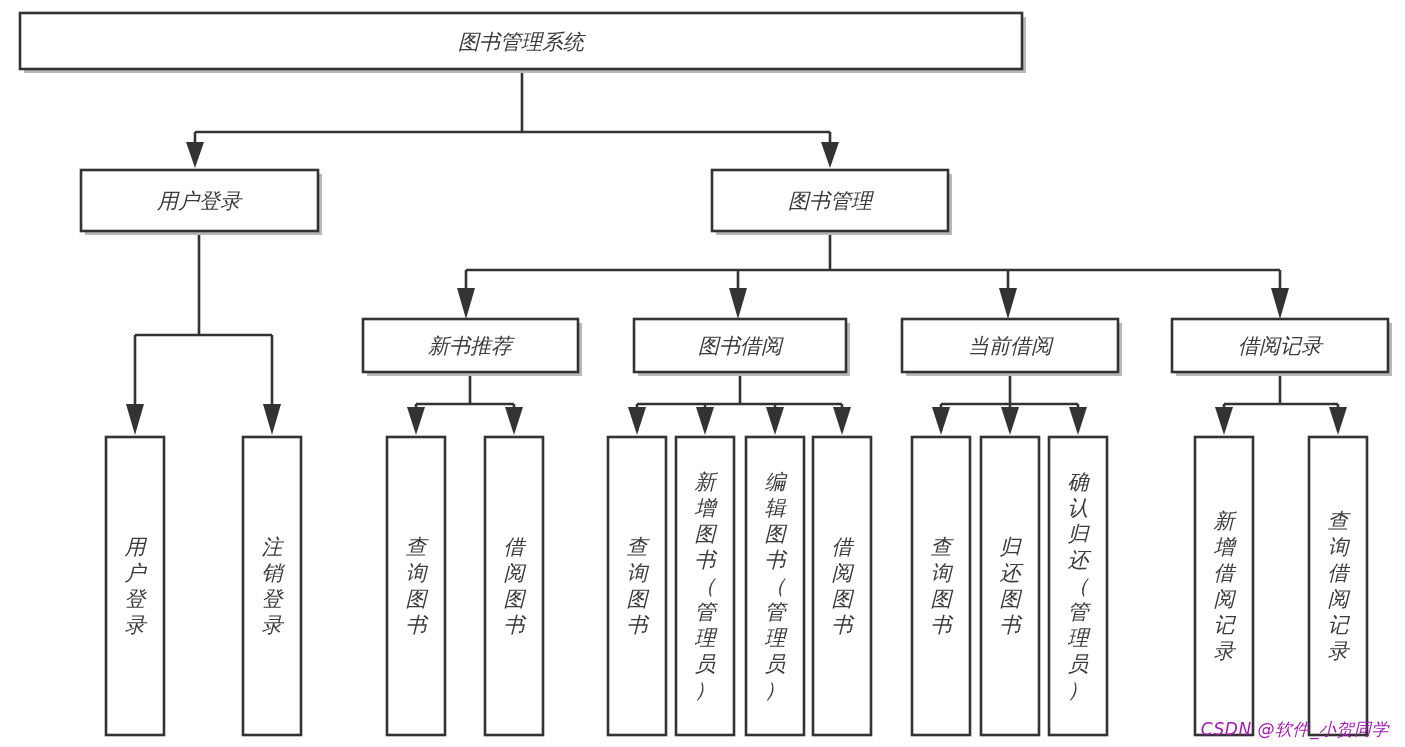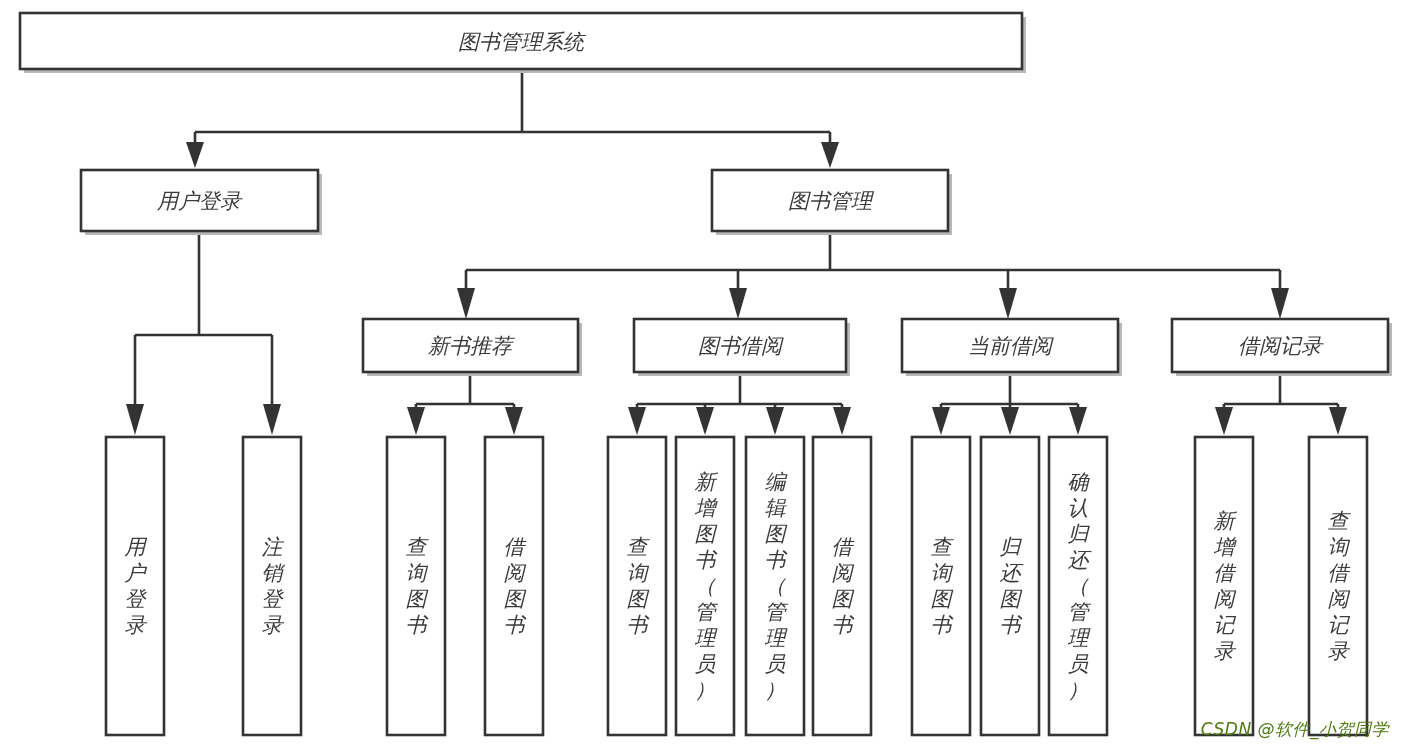--- a/index.html
+++ b/index.html
@@ -57,21 +57,21 @@
     font-size: 21px;
     fill: #3b3b3b;
     text-anchor: middle;
   }
   .watermark-text {
     position: absolute;
     right: 16px;
     bottom: 6px;
     font-family: "DejaVu Sans", "Liberation Sans", sans-serif;
     font-size: 17px;
-    color: #4d7c0f;
+    color: #a21caf;
     letter-spacing: 0.5px;
     white-space: nowrap;
     pointer-events: none;
   }
 </style>
 </head>
 <body>
 
 <div id="diagram-root">
   <svg class="flow" viewBox="0 0 1405 747" xmlns="http://www.w3.org/2000/svg">

